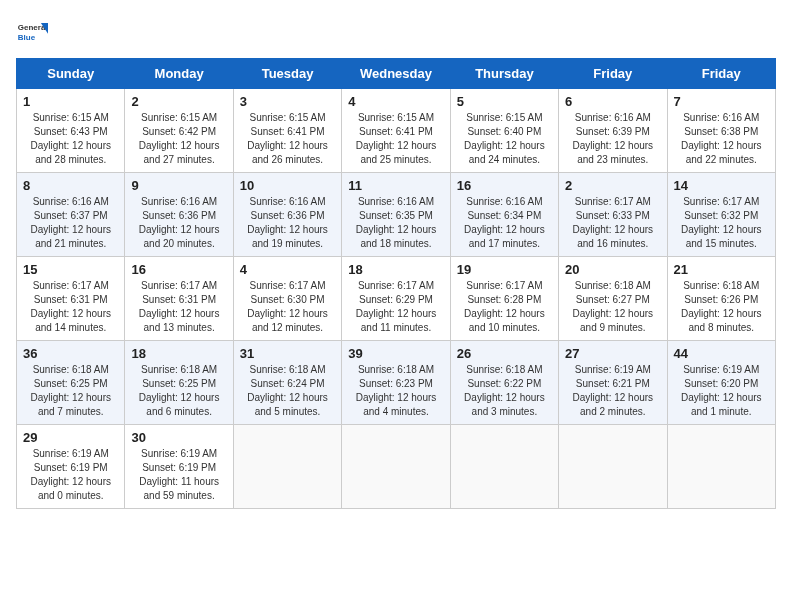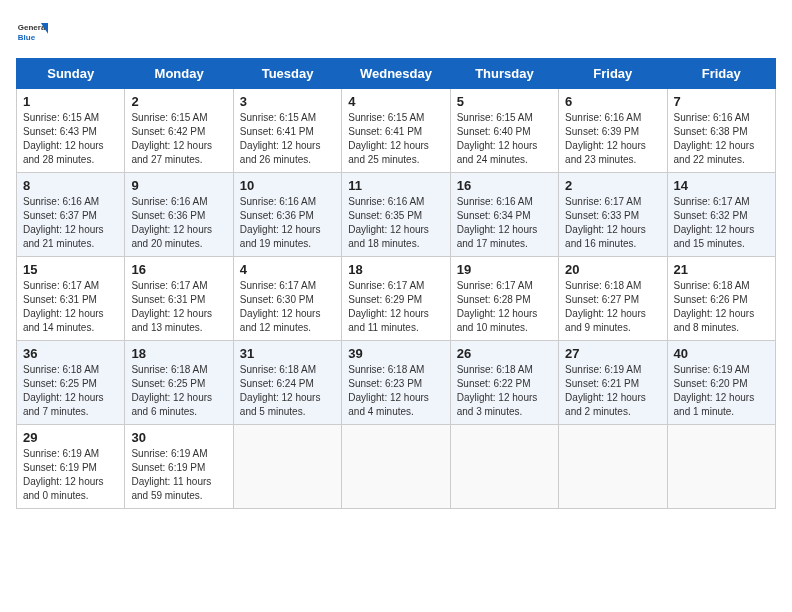--- a/index.html
+++ b/index.html
@@ -68,20 +68,21 @@
       font-size: 13px;
       font-weight: bold;
       color: #222;
       display: block;
       margin-bottom: 2px;
     }
     .day-info {
       font-size: 10px;
       color: #333;
       line-height: 1.4;
+      text-align: center;
     }
     td.empty {
       background: #f9f9f9 !important;
     }
   </style>
 </head>
 <body>
 
 <div class="header">
   <div class="logo">
@@ -305,21 +306,21 @@
 and 3 minutes.</div>
         </td>
         <td>
           <span class="day-num">27</span>
           <div class="day-info" style="white-space: pre-line;">Sunrise: 6:19 AM
 Sunset: 6:21 PM
 Daylight: 12 hours
 and 2 minutes.</div>
         </td>
         <td>
-          <span class="day-num">40</span>
+          <span class="day-num">44</span>
           <div class="day-info" style="white-space: pre-line;">Sunrise: 6:19 AM
 Sunset: 6:20 PM
 Daylight: 12 hours
 and 1 minute.</div>
         </td>
       </tr>
       <tr>
         <td>
           <span class="day-num">29</span>
           <div class="day-info" style="white-space: pre-line;">Sunrise: 6:19 AM

